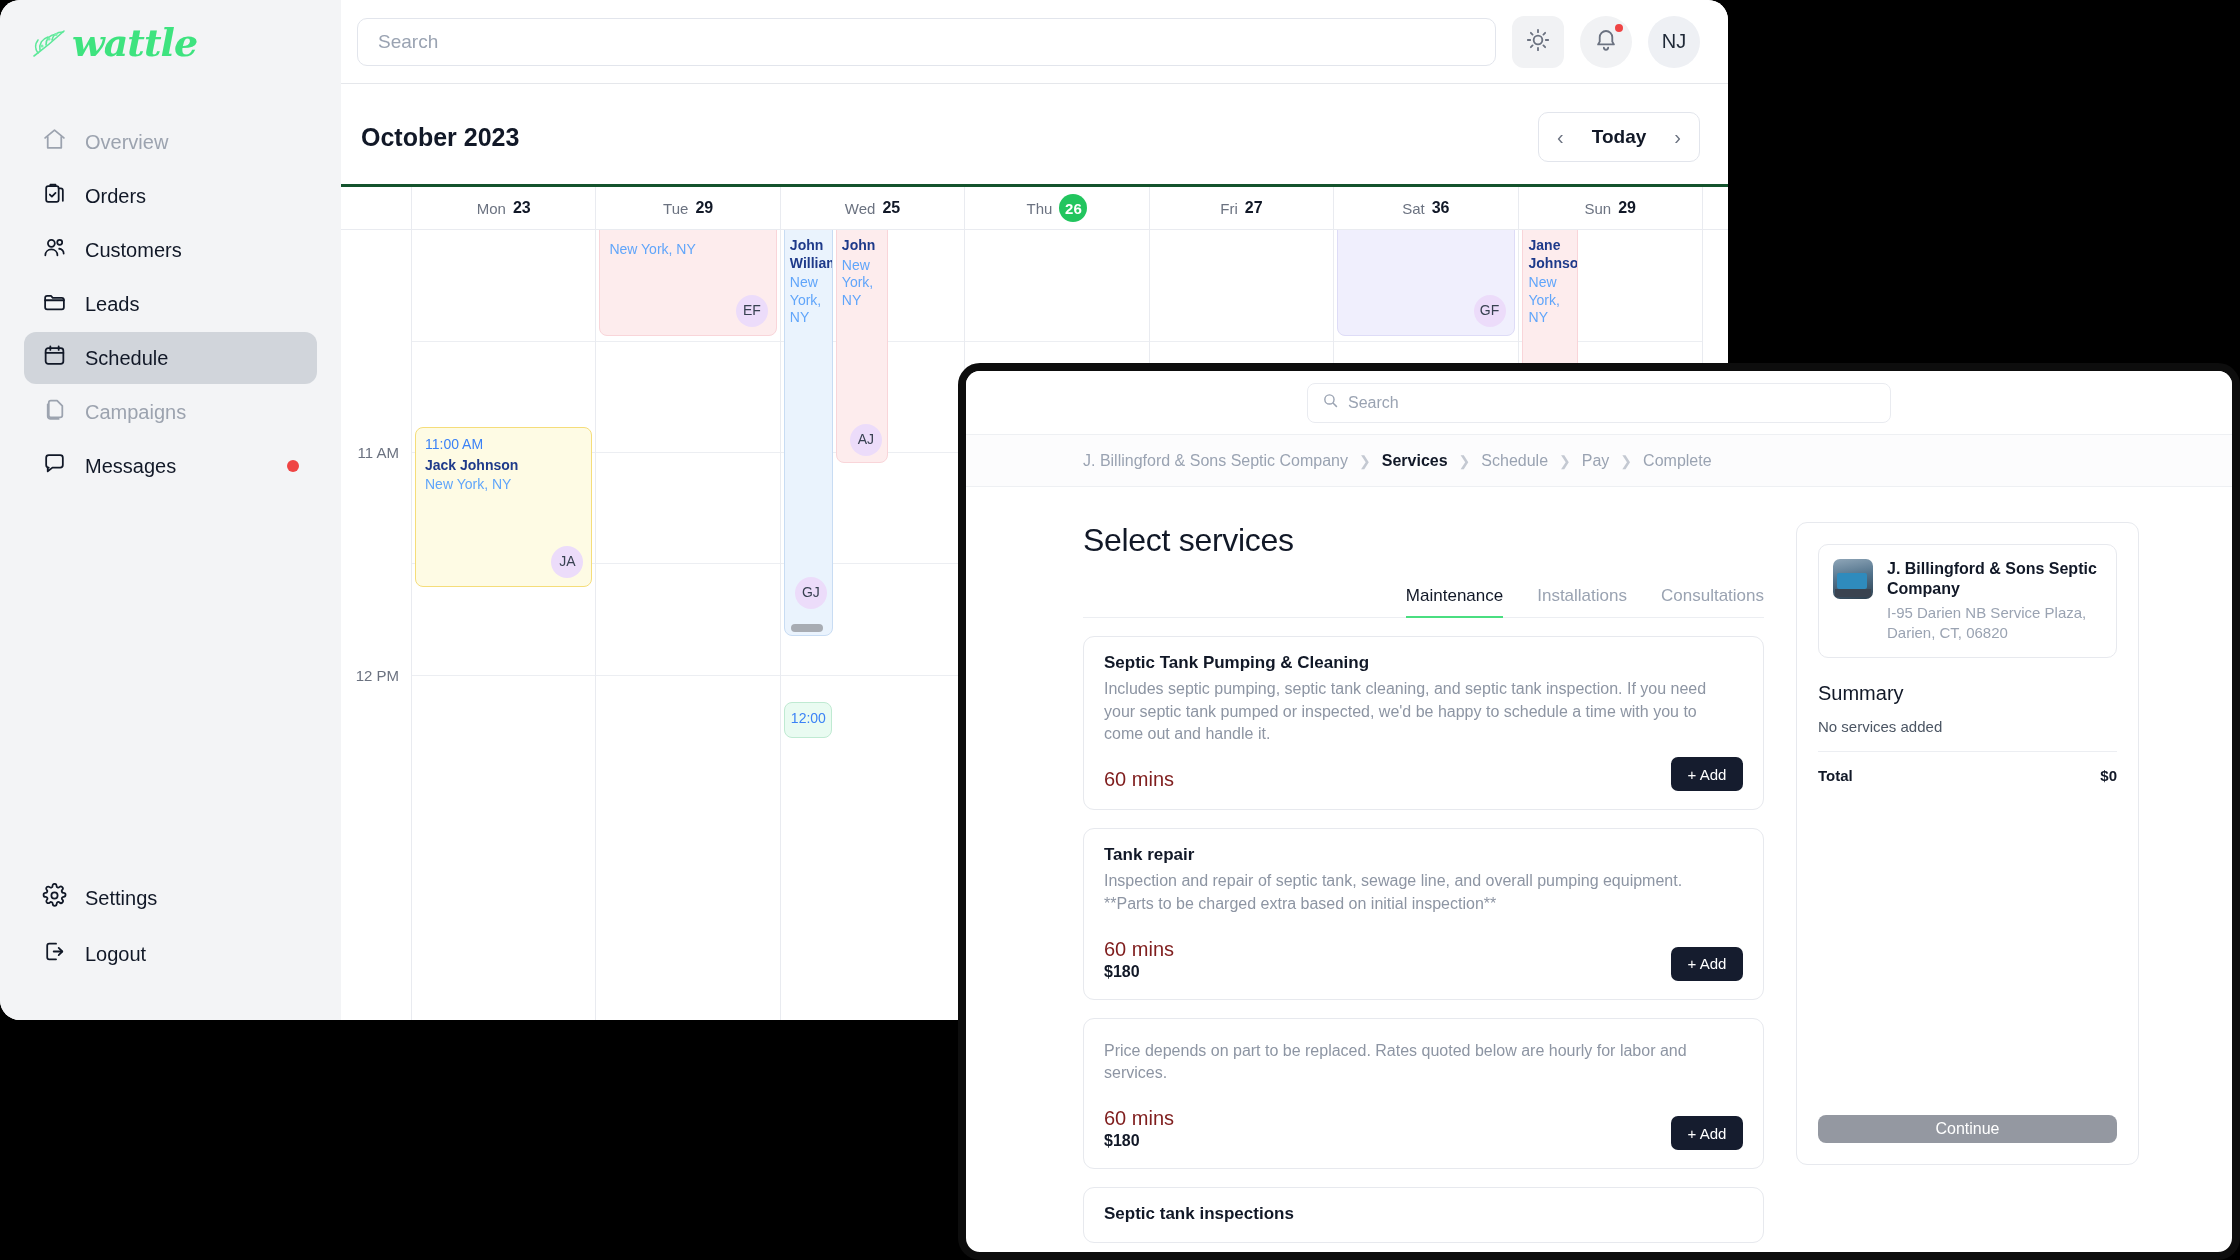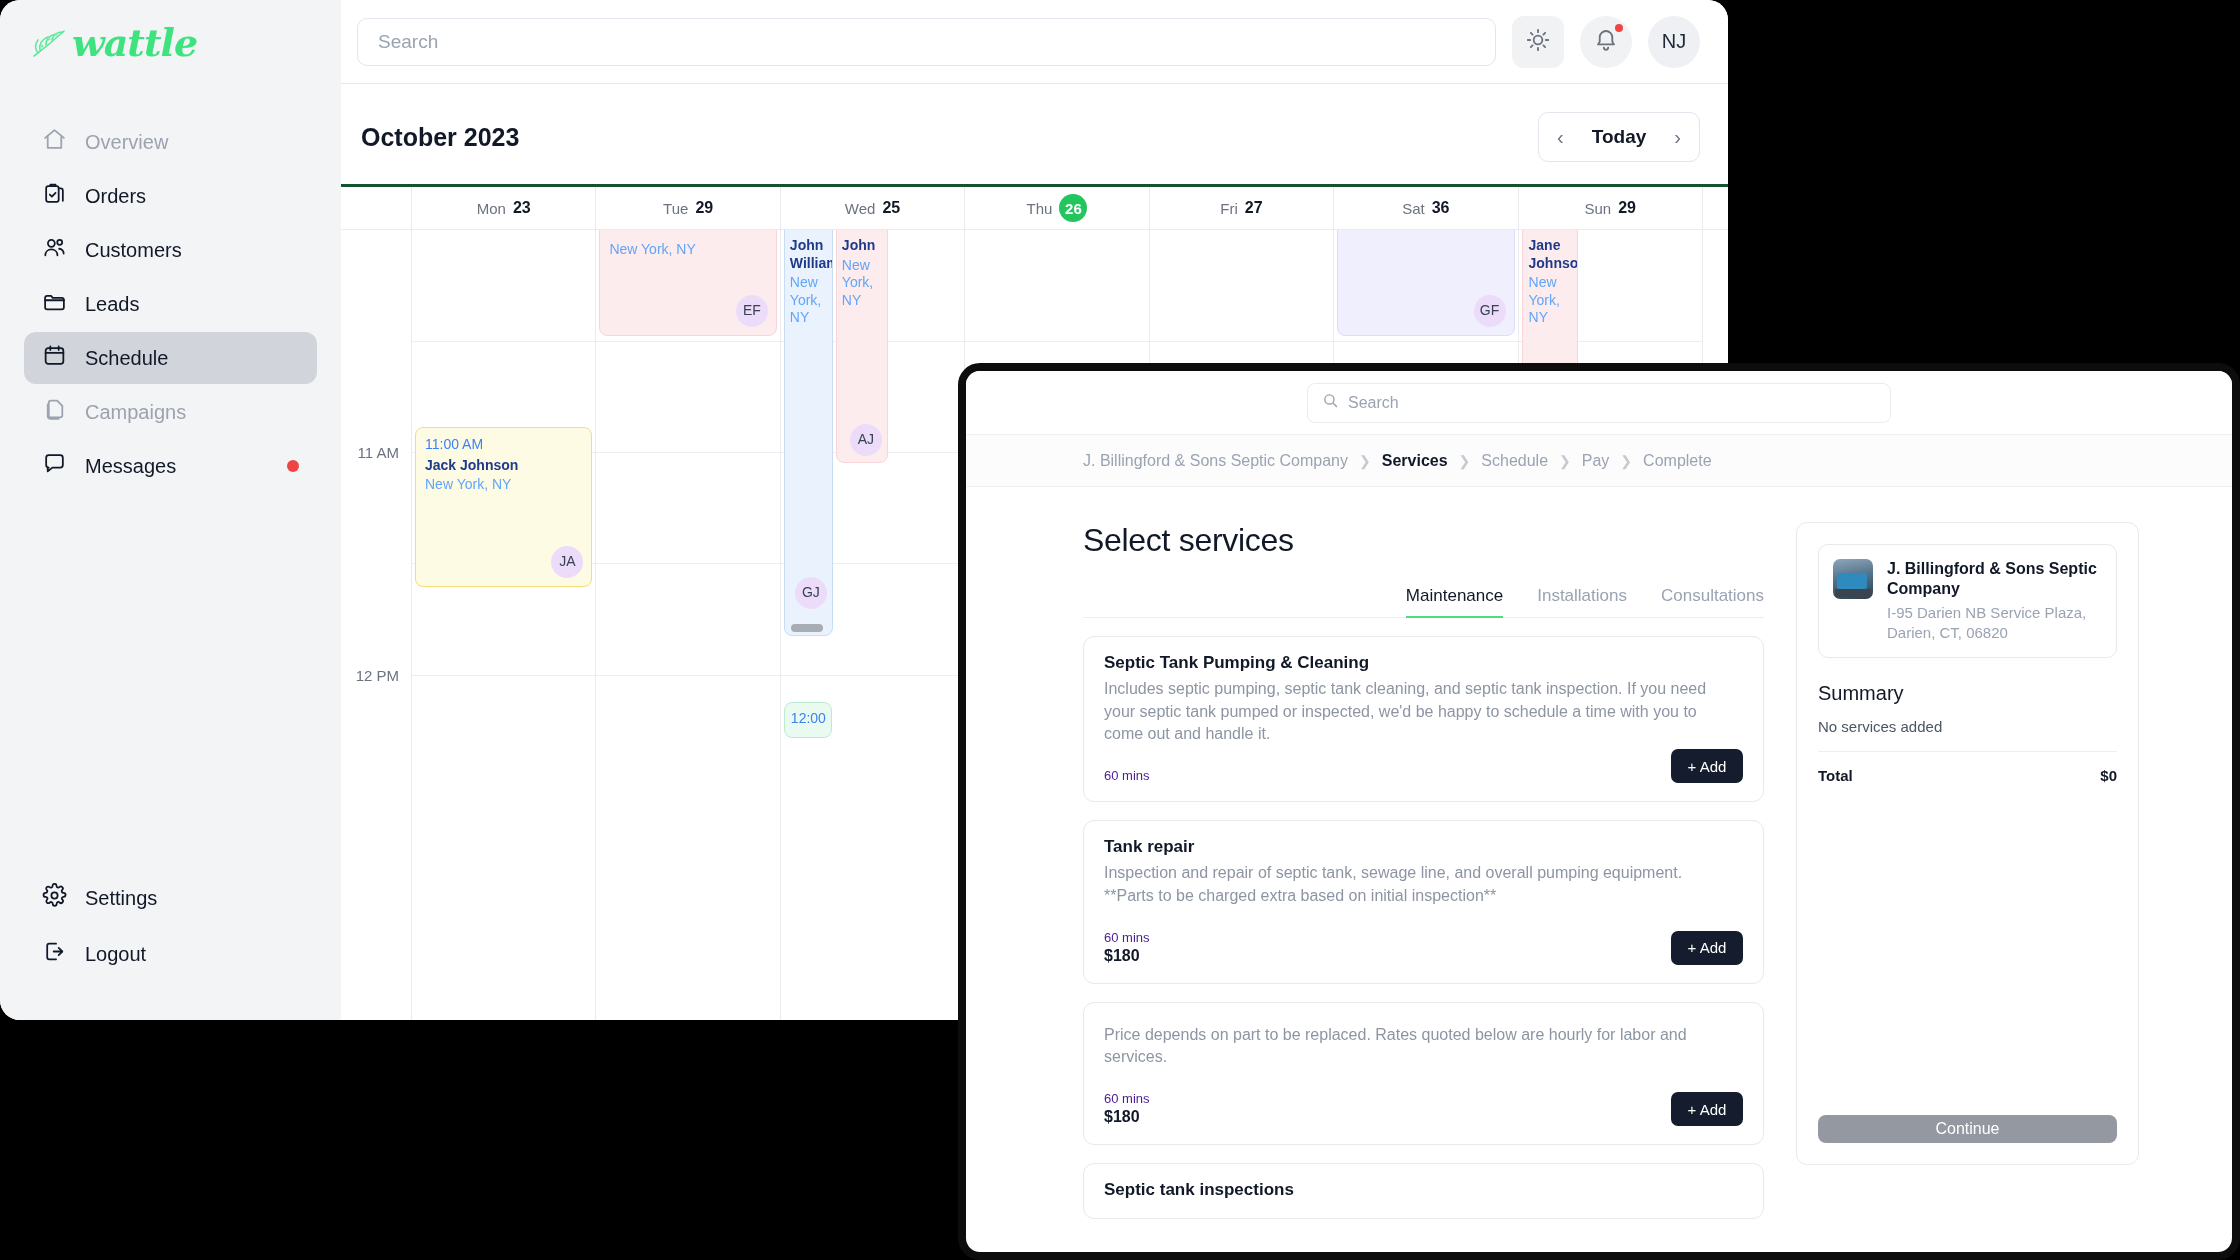--- a/index.html
+++ b/index.html
@@ -291,21 +291,21 @@
     border: 1px solid #e7e9ee;
     border-radius: 11px;
     padding: 16px 20px 18px 20px;
     margin-top: 18px;
     position: relative;
     background: #fff;
   }
   .svc-name { font-size: 17px; font-weight: 700; color: #111827; }
   .svc-desc { font-size: 16px; color: #8d95a3; margin-top: 5px; line-height: 1.42; padding-right: 14px; }
   .svc-foot { margin-top: 22px; }
-  .svc-dur { font-size: 13px; color: #4c1d95; }
+  .svc-dur { font-size: 20px; color: #7f1d1d; }
   .svc-price { font-size: 16px; color: #111827; font-weight: 700; margin-top: 2px; }
   .add-btn {
     position: absolute; right: 20px; bottom: 18px;
     width: 72px; height: 34px;
     background: #151c2e;
     color: #fff;
     border: none; border-radius: 7px;
     font-size: 15px;
     font-family: "Liberation Sans", sans-serif;
     cursor: pointer;

